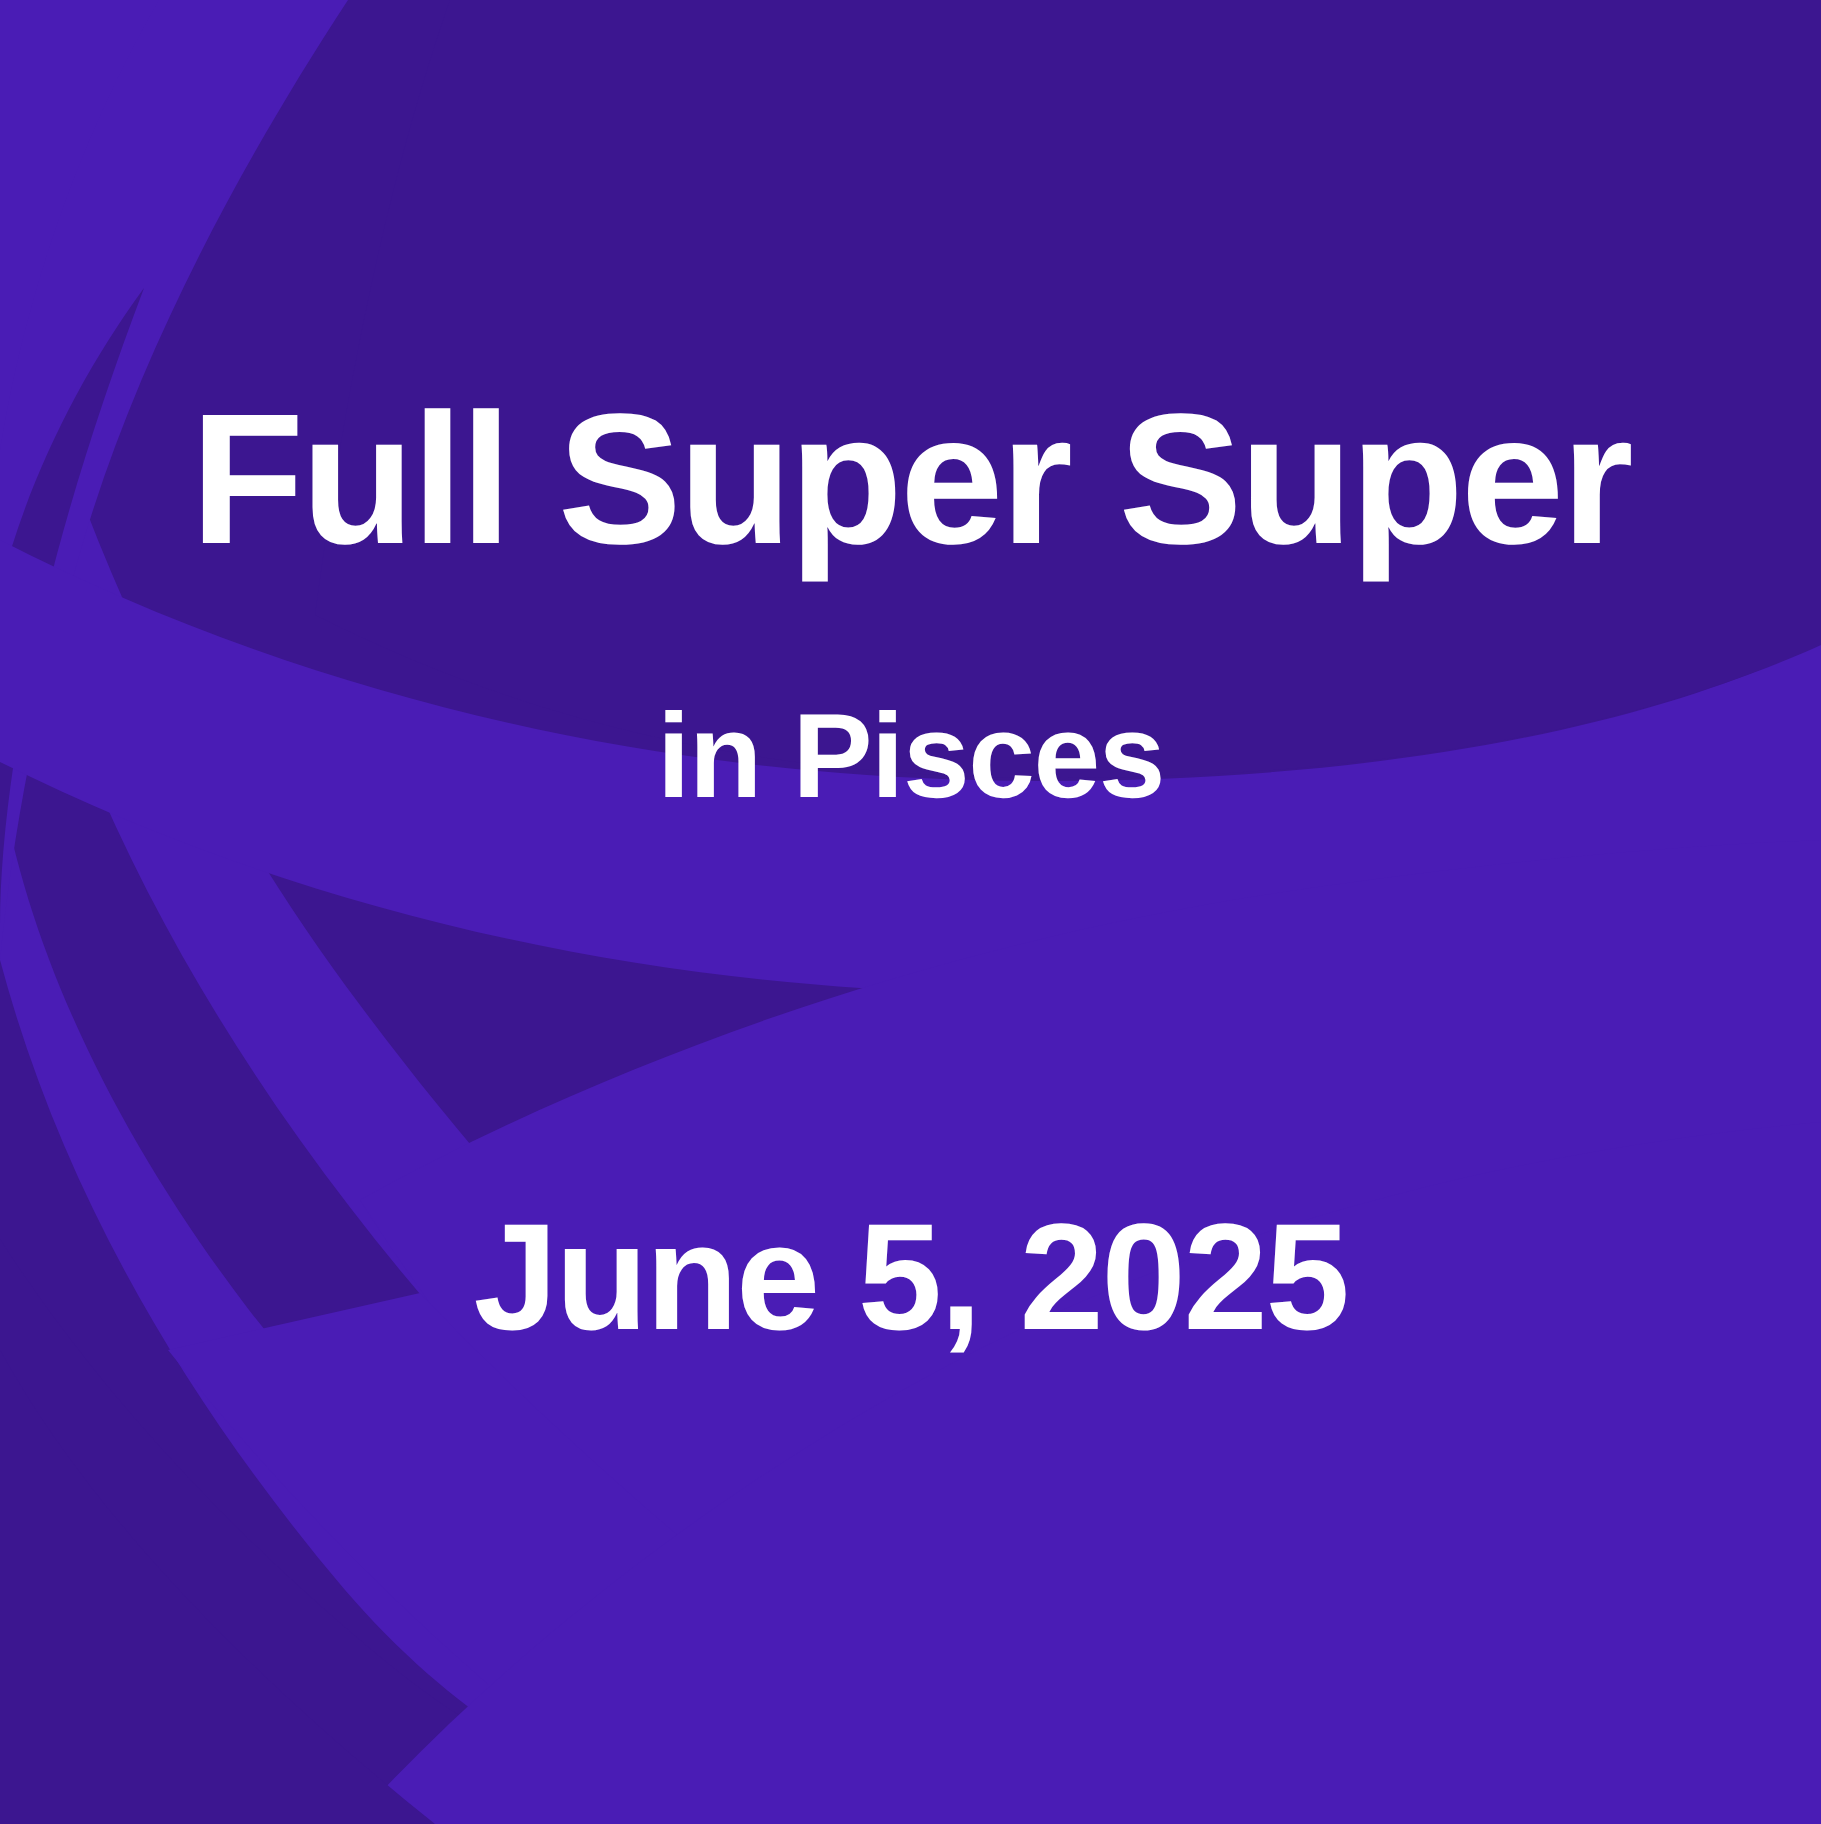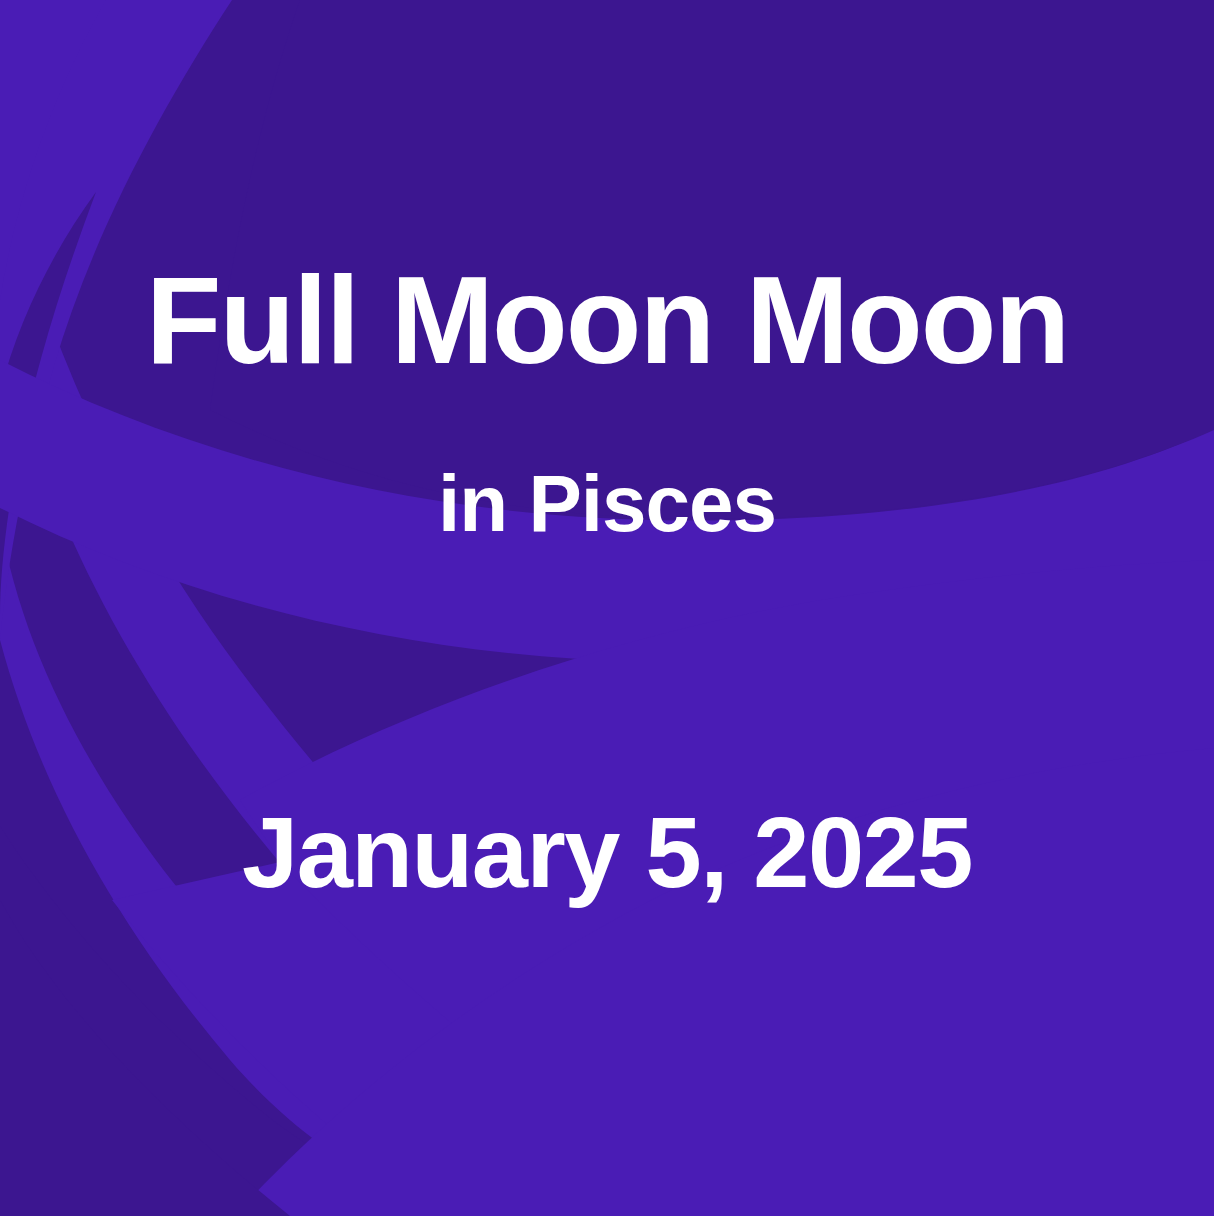--- a/index.html
+++ b/index.html
@@ -97,20 +97,20 @@
 
       <path fill="#4A1CB5" d="M 234 1216 C 340 1100 480 990 640 906 C 810 818 1010 766 1214 748 L 1214 1216 Z"></path>
 
       <path fill="#3C1690" d="M 0 900 L 0 1216 L 290 1216 C 170 1120 60 1010 0 900 Z"></path>
 
       <path fill="#4A1CB5" d="M 0 0 L 106 0 C 52 94 16 200 0 300 Z"></path>
     </g>
   </svg>
 
   <div id="text-layer">
-    <div class="headline" id="title-main">Full Moon Moon</div>
+    <div class="headline" id="title-main">Full Super Super</div>
 
     <div class="headline" id="title-sub">in Pisces</div>
 
-    <div class="headline" id="title-date">January 5, 2025</div>
+    <div class="headline" id="title-date">June 5, 2025</div>
   </div>
 
 </div>
 
 </body></html>

